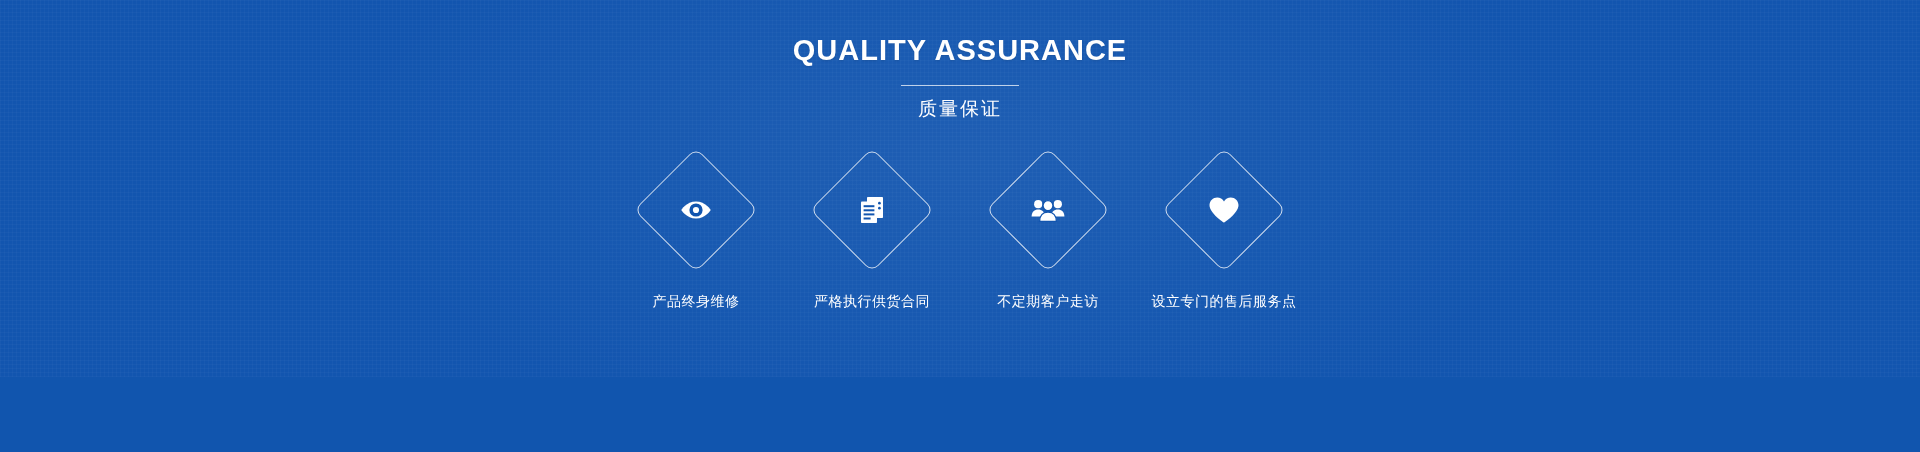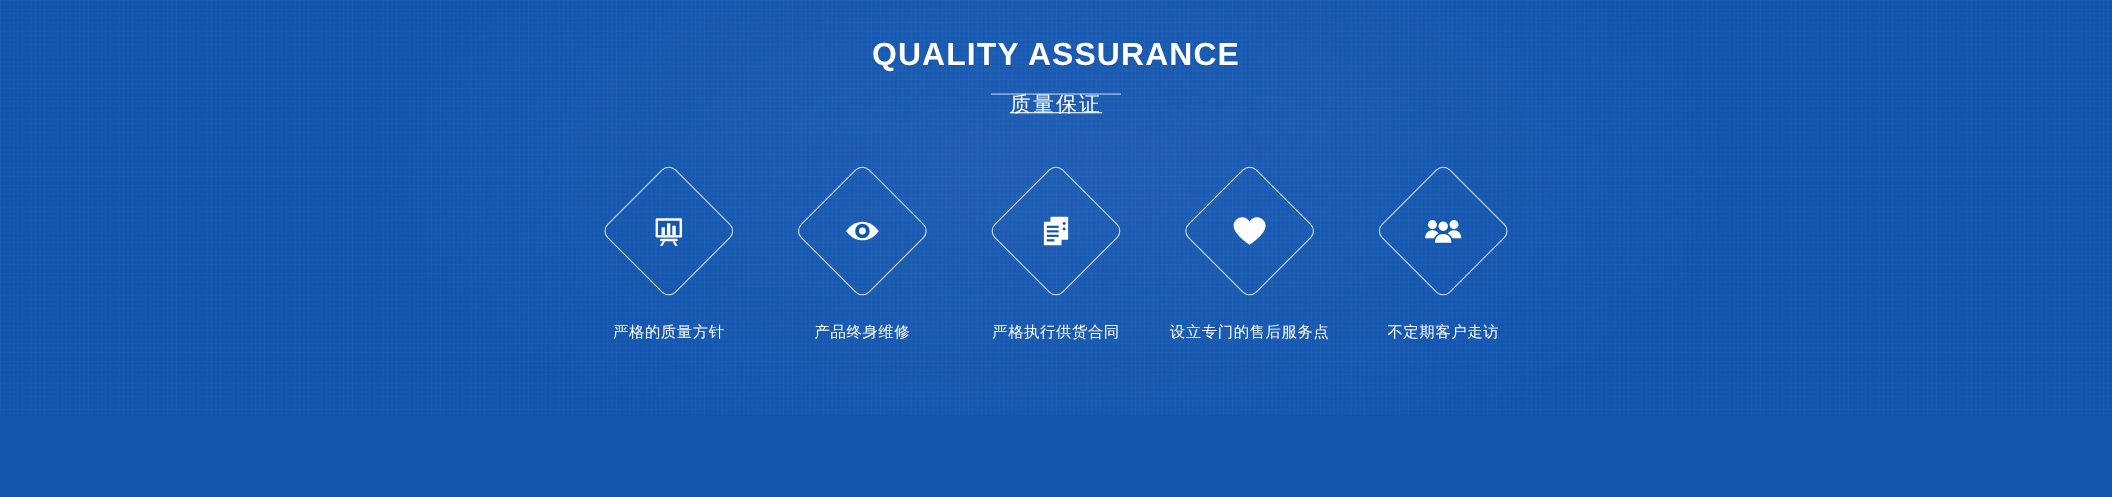--- a/index.html
+++ b/index.html
@@ -46,26 +46,26 @@
     margin: 0;
     text-shadow: 0 1px 2px rgba(0,0,0,0.10);
   }
   .divider {
     width: 118px;
     height: 1px;
     margin: 20px auto 0 auto;
     background: rgba(255,255,255,0.72);
   }
   .title-cn {
+    margin-top: 13px;
     font-size: 19px;
     font-weight: normal;
     letter-spacing: 2px;
     color: #ffffff;
     line-height: 1;
-    text-decoration: underline;
   }
 
   
   .features {
     position: absolute;
     left: 0;
     right: 0;
     top: 166px;
     display: flex;
     justify-content: center;
@@ -120,37 +120,20 @@
 <div id="banner">
 
   <div class="header">
     <div class="title-en">QUALITY ASSURANCE</div>
     <div class="divider"></div>
     <div class="title-cn">质量保证</div>
   </div>
 
   <div class="features">
 
-    <div class="feature">
-      <div class="diamond">
-        <div class="diamond-inner">
-          <svg width="36" height="36" viewBox="0 0 36 36" aria-hidden="true">
-            <rect x="6" y="6.5" width="24" height="17.5" rx="1.2"></rect>
-            <rect x="8.2" y="8.7" width="19.6" height="13.1" fill="#1255af"></rect>
-            <rect x="11.4" y="14.6" width="3.1" height="7.2"></rect>
-            <rect x="16.3" y="11.0" width="3.1" height="10.8"></rect>
-            <rect x="21.2" y="13.2" width="3.1" height="8.6"></rect>
-            <rect x="10.0" y="25.0" width="16" height="2.4" rx="1.0"></rect>
-            <path d="M12.6 27.4 L10.0 31.6 L12.2 31.6 L14.6 27.4 Z"></path>
-            <path d="M23.4 27.4 L26.0 31.6 L23.8 31.6 L21.4 27.4 Z"></path>
-          </svg>
-        </div>
-      </div>
-      <div class="feature-label">严格的质量方针</div>
-    </div>
 
     <div class="feature">
       <div class="diamond">
         <div class="diamond-inner">
           <svg width="38" height="38" viewBox="0 0 38 38" aria-hidden="true">
             <path d="M19 10.5 C 9.5 10.5, 4.2 19, 4.2 19 C 4.2 19, 9.5 27.5, 19 27.5 C 28.5 27.5, 33.8 19, 33.8 19 C 33.8 19, 28.5 10.5, 19 10.5 Z"></path>
             <circle cx="19" cy="19" r="6.6" fill="#1255af"></circle>
             <circle cx="19" cy="19" r="3.1" fill="#ffffff"></circle>
           </svg>
         </div>
@@ -173,40 +156,40 @@
           </svg>
         </div>
       </div>
       <div class="feature-label">严格执行供货合同</div>
     </div>
 
     <div class="feature">
       <div class="diamond">
         <div class="diamond-inner">
           <svg width="38" height="38" viewBox="0 0 38 38" aria-hidden="true">
-            <path d="M19 31.5 C 19 31.5, 4.5 22.3, 4.5 14.2 C 4.5 9.6, 8.1 6.4, 12.2 6.4 C 15.1 6.4, 17.6 8.0, 19 10.4 C 20.4 8.0, 22.9 6.4, 25.8 6.4 C 29.9 6.4, 33.5 9.6, 33.5 14.2 C 33.5 22.3, 19 31.5, 19 31.5 Z"></path>
-          </svg>
-        </div>
-      </div>
-      <div class="feature-label">设立专门的售后服务点</div>
-    </div>
-
-    <div class="feature">
-      <div class="diamond">
-        <div class="diamond-inner">
-          <svg width="38" height="38" viewBox="0 0 38 38" aria-hidden="true">
 
             <circle cx="9.2" cy="13.2" r="4.1"></circle>
             <path d="M2.6 25.6 C 2.6 20.9, 5.5 18.4, 9.2 18.4 C 12.9 18.4, 15.8 20.9, 15.8 25.6 Z"></path>
 
             <circle cx="28.8" cy="13.2" r="4.1"></circle>
             <path d="M22.2 25.6 C 22.2 20.9, 25.1 18.4, 28.8 18.4 C 32.5 18.4, 35.4 20.9, 35.4 25.6 Z"></path>
 
             <circle cx="19.0" cy="14.6" r="5.0" stroke="#1255af" stroke-width="1.4"></circle>
             <path d="M10.6 30.4 C 10.6 24.2, 14.3 21.0, 19.0 21.0 C 23.7 21.0, 27.4 24.2, 27.4 30.4 Z" stroke="#1255af" stroke-width="1.4"></path>
           </svg>
         </div>
       </div>
       <div class="feature-label">不定期客户走访</div>
     </div>
 
+    <div class="feature">
+      <div class="diamond">
+        <div class="diamond-inner">
+          <svg width="38" height="38" viewBox="0 0 38 38" aria-hidden="true">
+            <path d="M19 31.5 C 19 31.5, 4.5 22.3, 4.5 14.2 C 4.5 9.6, 8.1 6.4, 12.2 6.4 C 15.1 6.4, 17.6 8.0, 19 10.4 C 20.4 8.0, 22.9 6.4, 25.8 6.4 C 29.9 6.4, 33.5 9.6, 33.5 14.2 C 33.5 22.3, 19 31.5, 19 31.5 Z"></path>
+          </svg>
+        </div>
+      </div>
+      <div class="feature-label">设立专门的售后服务点</div>
+    </div>
+
   </div>
 </div>
 
 </body></html>

